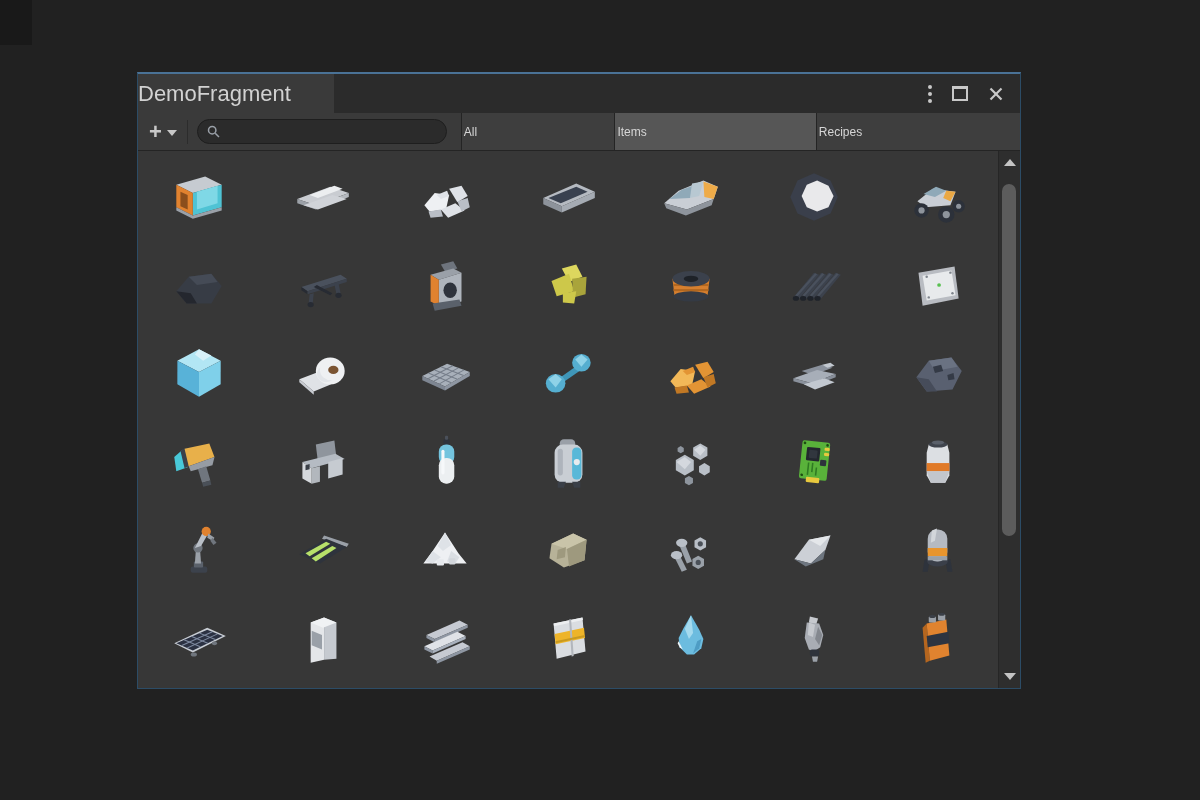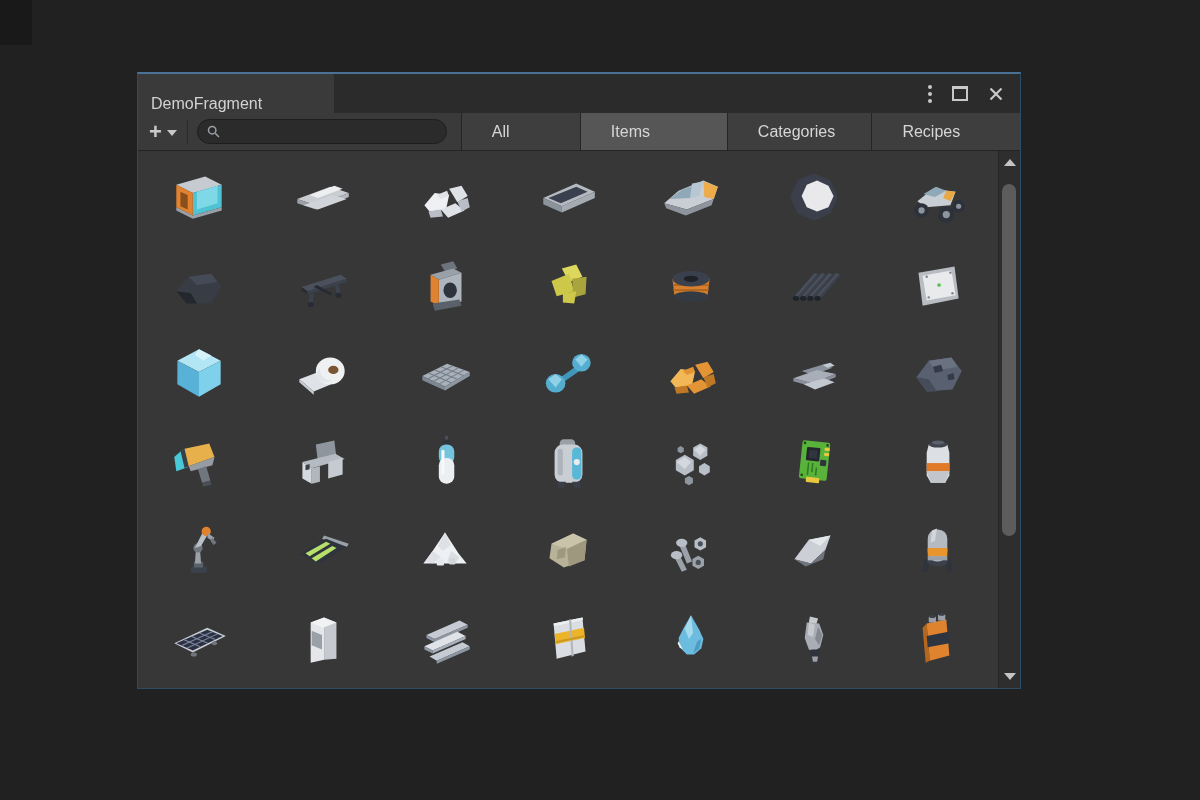--- a/index.html
+++ b/index.html
@@ -2,41 +2,41 @@
 <html><head>
 <meta charset="utf-8">
 <style>
   html,body{margin:0;padding:0;}
   body{width:1200px;height:800px;background:#212121;font-family:"Liberation Sans",sans-serif;position:relative;overflow:hidden;}
   .corner-patch{position:absolute;left:0;top:0;width:32px;height:45px;background:#191919;}
   .window{position:absolute;left:137px;top:72px;width:884px;height:617px;background:#383838;
           border:1px solid #2c4c66;border-top:2px solid #4a7296;box-sizing:border-box;
           display:flex;flex-direction:column;}
   .titlebar{flex:0 0 39px;background:#2b2b2b;display:flex;align-items:stretch;}
-  .doctab{width:196px;background:#3a3a3a;color:#d2d2d2;font-size:16px;display:flex;align-items:flex-end;
-          padding-left:13px;box-sizing:border-box;}
+  .doctab{width:196px;background:#3a3a3a;color:#d2d2d2;font-size:22px;display:flex;align-items:center;
+          box-sizing:border-box;}
   .wincontrols{margin-left:auto;display:flex;align-items:center;gap:20px;padding-right:16px;}
   .kebab{display:flex;flex-direction:column;gap:3px;cursor:default;}
   .kebab i{width:4px;height:4px;border-radius:50%;background:#c8c8c8;display:block;}
   .maxbtn{width:12px;height:10px;border:2px solid #c8c8c8;border-top-width:3px;}
   .closebtn{display:flex;align-items:center;}
   .toolbar{flex:0 0 38px;background:#3a3a3a;display:flex;align-items:center;
            border-bottom:1px solid #242424;padding-left:11px;box-sizing:border-box;}
   .addbtn{display:flex;align-items:center;gap:5px;color:#c8c8c8;}
   .plus{font-size:22px;font-weight:bold;line-height:20px;}
   .caret{width:0;height:0;border-left:5px solid transparent;border-right:5px solid transparent;
          border-top:6px solid #c8c8c8;margin-top:3px;}
   .tdivider{width:1px;height:24px;background:#2c2c2c;margin:0 9px 0 10px;}
   .searchbox{width:250px;height:25px;background:#2b2b2b;border:1px solid #1e1e1e;border-radius:13px;
              display:flex;align-items:center;padding:0 9px;gap:6px;box-sizing:border-box;}
   .searchbox input{flex:1;background:transparent;border:none;outline:none;color:#d8d8d8;
                    font-size:13px;font-family:inherit;min-width:0;}
   .filtertabs{display:flex;align-self:stretch;margin-left:14px;flex:1;}
-  .ftab{background:#3e3e3e;border-left:1px solid #242424;color:#d6d6d6;font-size:16px;
-        display:flex;align-items:center;padding-left:30px;box-sizing:border-box;flex-basis:0;}
+  .ftab{background:#3e3e3e;border-left:1px solid #242424;color:#d6d6d6;font-size:12px;
+        display:flex;align-items:center;padding-left:2px;box-sizing:border-box;flex-basis:0;}
   .ftab.sel{background:#565656;}
   .content{flex:1;background:#373737;position:relative;overflow:hidden;}
   .grid{position:absolute;left:0;top:0;right:22px;bottom:0;display:grid;
         grid-template-columns:repeat(7,1fr);grid-auto-rows:88px;padding-top:2px;}
   .tile{display:flex;align-items:center;justify-content:center;}
   .tile svg{width:66px;height:66px;display:block;}
   .scrollbar{position:absolute;right:0;top:0;bottom:0;width:22px;background:#2e2e2e;
              border-left:1px solid #262626;box-sizing:border-box;}
   .sb-up{position:absolute;top:8px;left:50%;transform:translateX(-50%);width:0;height:0;
          border-left:6px solid transparent;border-right:6px solid transparent;border-bottom:7px solid #c4c4c4;}
@@ -80,21 +80,20 @@
     <div class="searchbox">
       <svg width="13" height="13" viewBox="0 0 13 13">
         <circle cx="5.2" cy="5.2" r="3.7" fill="none" stroke="#9aa0a8" stroke-width="1.5"></circle>
         <line x1="8.2" y1="8.2" x2="12" y2="12" stroke="#9aa0a8" stroke-width="1.5"></line>
       </svg>
       <input type="text" value="" style="">
     </div>
     <div class="filtertabs">
         <div class="ftab" style="flex-grow: 110;">All</div>
         <div class="ftab sel" style="flex-grow: 145; text-align: right;">Items</div>
-        <div class="ftab" style="flex-grow: 142;">Categories</div>
         <div class="ftab" style="flex-grow: 147;">Recipes</div>
       </div>
   </div>
 
   <div class="content">
     <div class="grid">
         <div class="tile">
           <svg viewBox="0 0 64 64">
             <polygon points="10,20 38,12 54,20 26,28" fill="#c6cbd1"></polygon>
             <polygon points="26,28 54,20 54,42 26,50" fill="#4fc3d4"></polygon>

